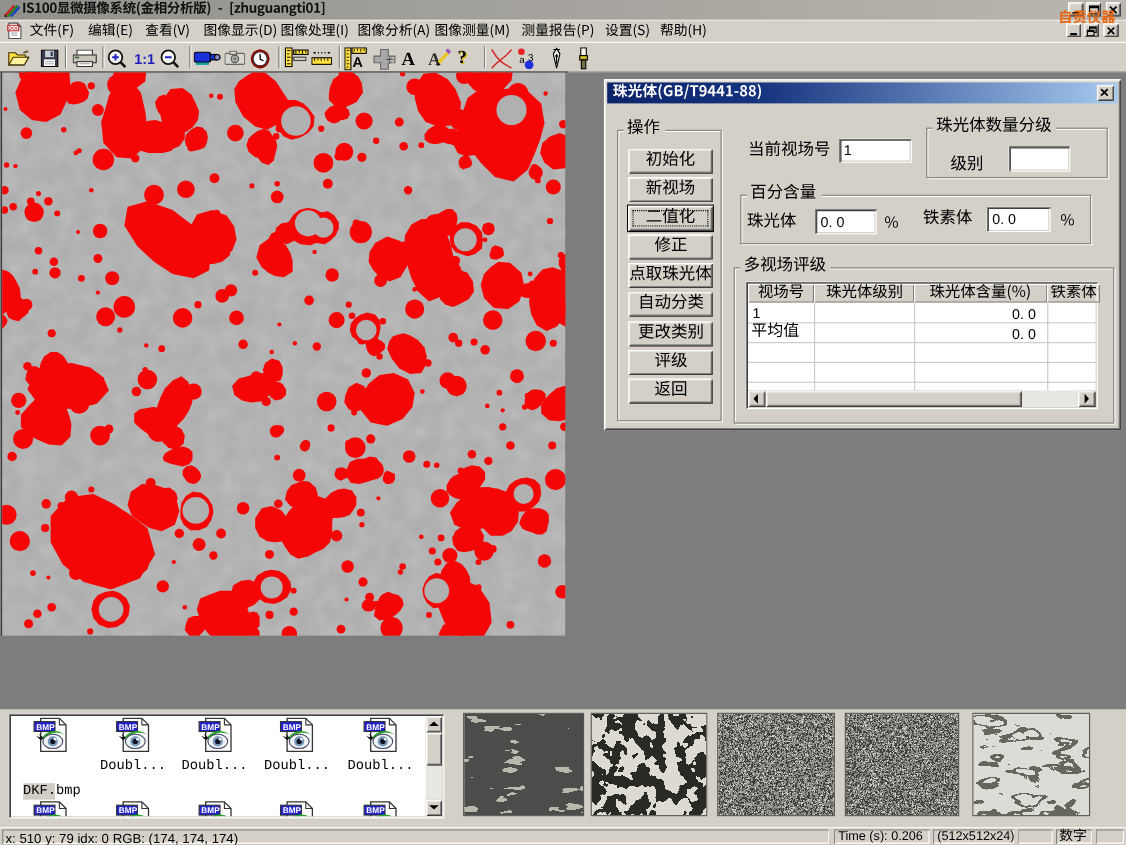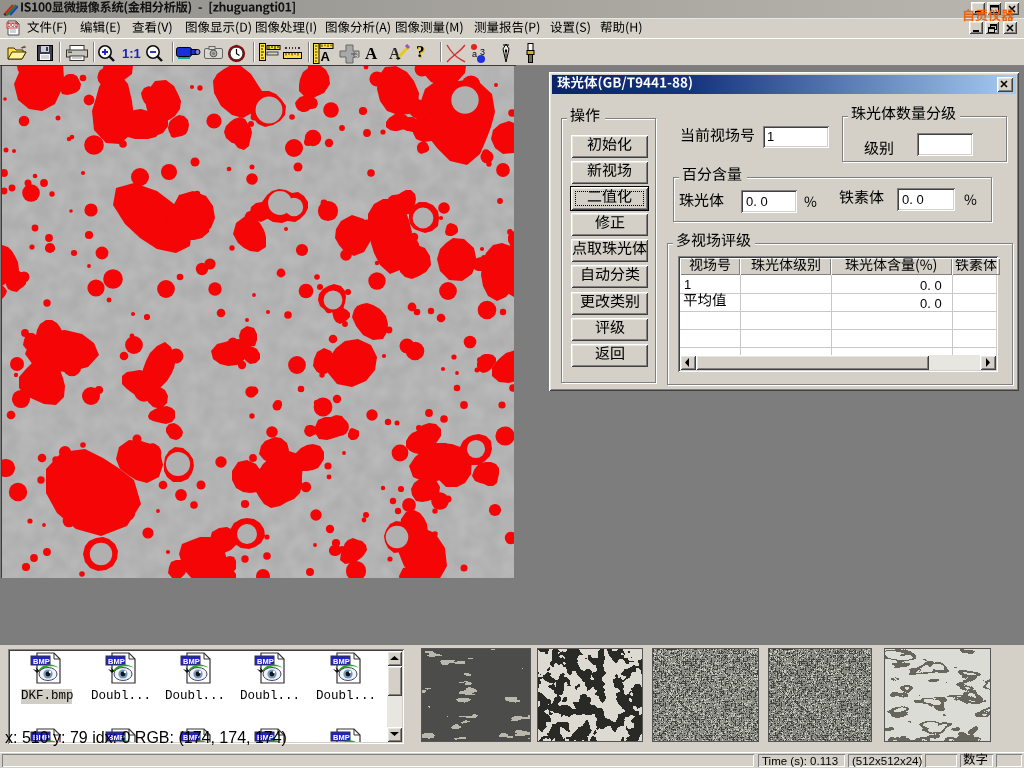--- a/index.html
+++ b/index.html
@@ -1140,21 +1140,21 @@
 <div class="abs" style="left:254px;top:728px;width:32px;height:14px;overflow:hidden">
     <svg style="position:absolute" width="32" height="32">
       <use href="#bmpicon"></use>
     </svg>
   </div>
 <div class="abs" style="left:330px;top:728px;width:32px;height:14px;overflow:hidden">
     <svg style="position:absolute" width="32" height="32">
       <use href="#bmpicon"></use>
     </svg>
   </div>
-<div class="abs mono" style="left:21px;top:689px;width:51px;height:15px;background:#d0cdc5;font-size:12.5px;text-align:center;white-space:nowrap">DKF.bmp</div>
+<div class="abs mono" style="left:21px;top:712px;width:29px;height:15px;background:#d0cdc5;font-size:12.5px;text-align:center;white-space:nowrap">DKF.bmp</div>
 <div class="abs mono" style="left:91px;top:689px;width:58px;height:15px;font-size:12.5px;text-align:center;white-space:nowrap">Doubl...</div>
 <div class="abs mono" style="left:165px;top:689px;width:58px;height:15px;font-size:12.5px;text-align:center;white-space:nowrap">Doubl...</div>
 <div class="abs mono" style="left:240px;top:689px;width:58px;height:15px;font-size:12.5px;text-align:center;white-space:nowrap">Doubl...</div>
 <div class="abs mono" style="left:316px;top:689px;width:58px;height:15px;font-size:12.5px;text-align:center;white-space:nowrap">Doubl...</div>
 <div class="abs" style="left:387px;top:651px;width:15px;height:91px;background:#e8e6e0"></div>
 <div class="abs btn" style="left:387px;top:651px;width:15px;height:15px"><svg width="15" height="15">
       <path d="M3 9 L7.5 5 L12 9" fill="#000"></path>
     </svg></div>
 <div class="abs btn" style="left:387px;top:727px;width:15px;height:15px"><svg width="15" height="15">
       <path d="M3 5 L7.5 9 L12 5" fill="#000"></path>
@@ -1225,20 +1225,20 @@
     <rect width="107" height="94" fill="#dcdcd6"></rect>
     <rect width="107" height="94" filter="url(#t5)"></rect>
   </svg>
 <div class="abs" style="left:0;top:752px;width:1024px;height:16px;background:#d4d0c8;border-top:1px solid #fff"></div>
 <div class="abs seg" style="left:2px;top:754px;width:752px;height:13px"></div>
 <div class="abs seg" style="left:758px;top:754px;width:87px;height:13px"></div>
 <div class="abs seg" style="left:848px;top:754px;width:74px;height:13px"></div>
 <div class="abs seg" style="left:925px;top:754px;width:32px;height:13px"></div>
 <div class="abs seg" style="left:960px;top:754px;width:33px;height:13px"></div>
 <div class="abs seg" style="left:996px;top:754px;width:26px;height:13px"></div>
-<div class="abs" style="left:5px;top:729px;font-size:16px;color:#000">x: 510 y: 79  idx: 0  RGB: (174, 174, 174)</div>
-<div class="abs" style="left:762px;top:755px;font-size:11.5px">Time (s): 0.113</div>
+<div class="abs" style="left:5px;top:755px;font-size:12px;color:#000">x: 510 y: 79  idx: 0  RGB: (174, 174, 174)</div>
+<div class="abs" style="left:762px;top:755px;font-size:11.5px">Time (s): 0.206</div>
 <div class="abs" style="left:852px;top:755px;font-size:11.5px">(512x512x24)</div>
 <svg style="position:absolute;left:963px;top:754px;overflow:visible" width="25" height="14">
     <g fill="#000" transform="translate(0,9.8) scale(0.0500)">
       <use href="#g6570" x="0"></use>
       <use href="#g5b57" x="250"></use>
     </g>
   </svg>
 </body></html>

